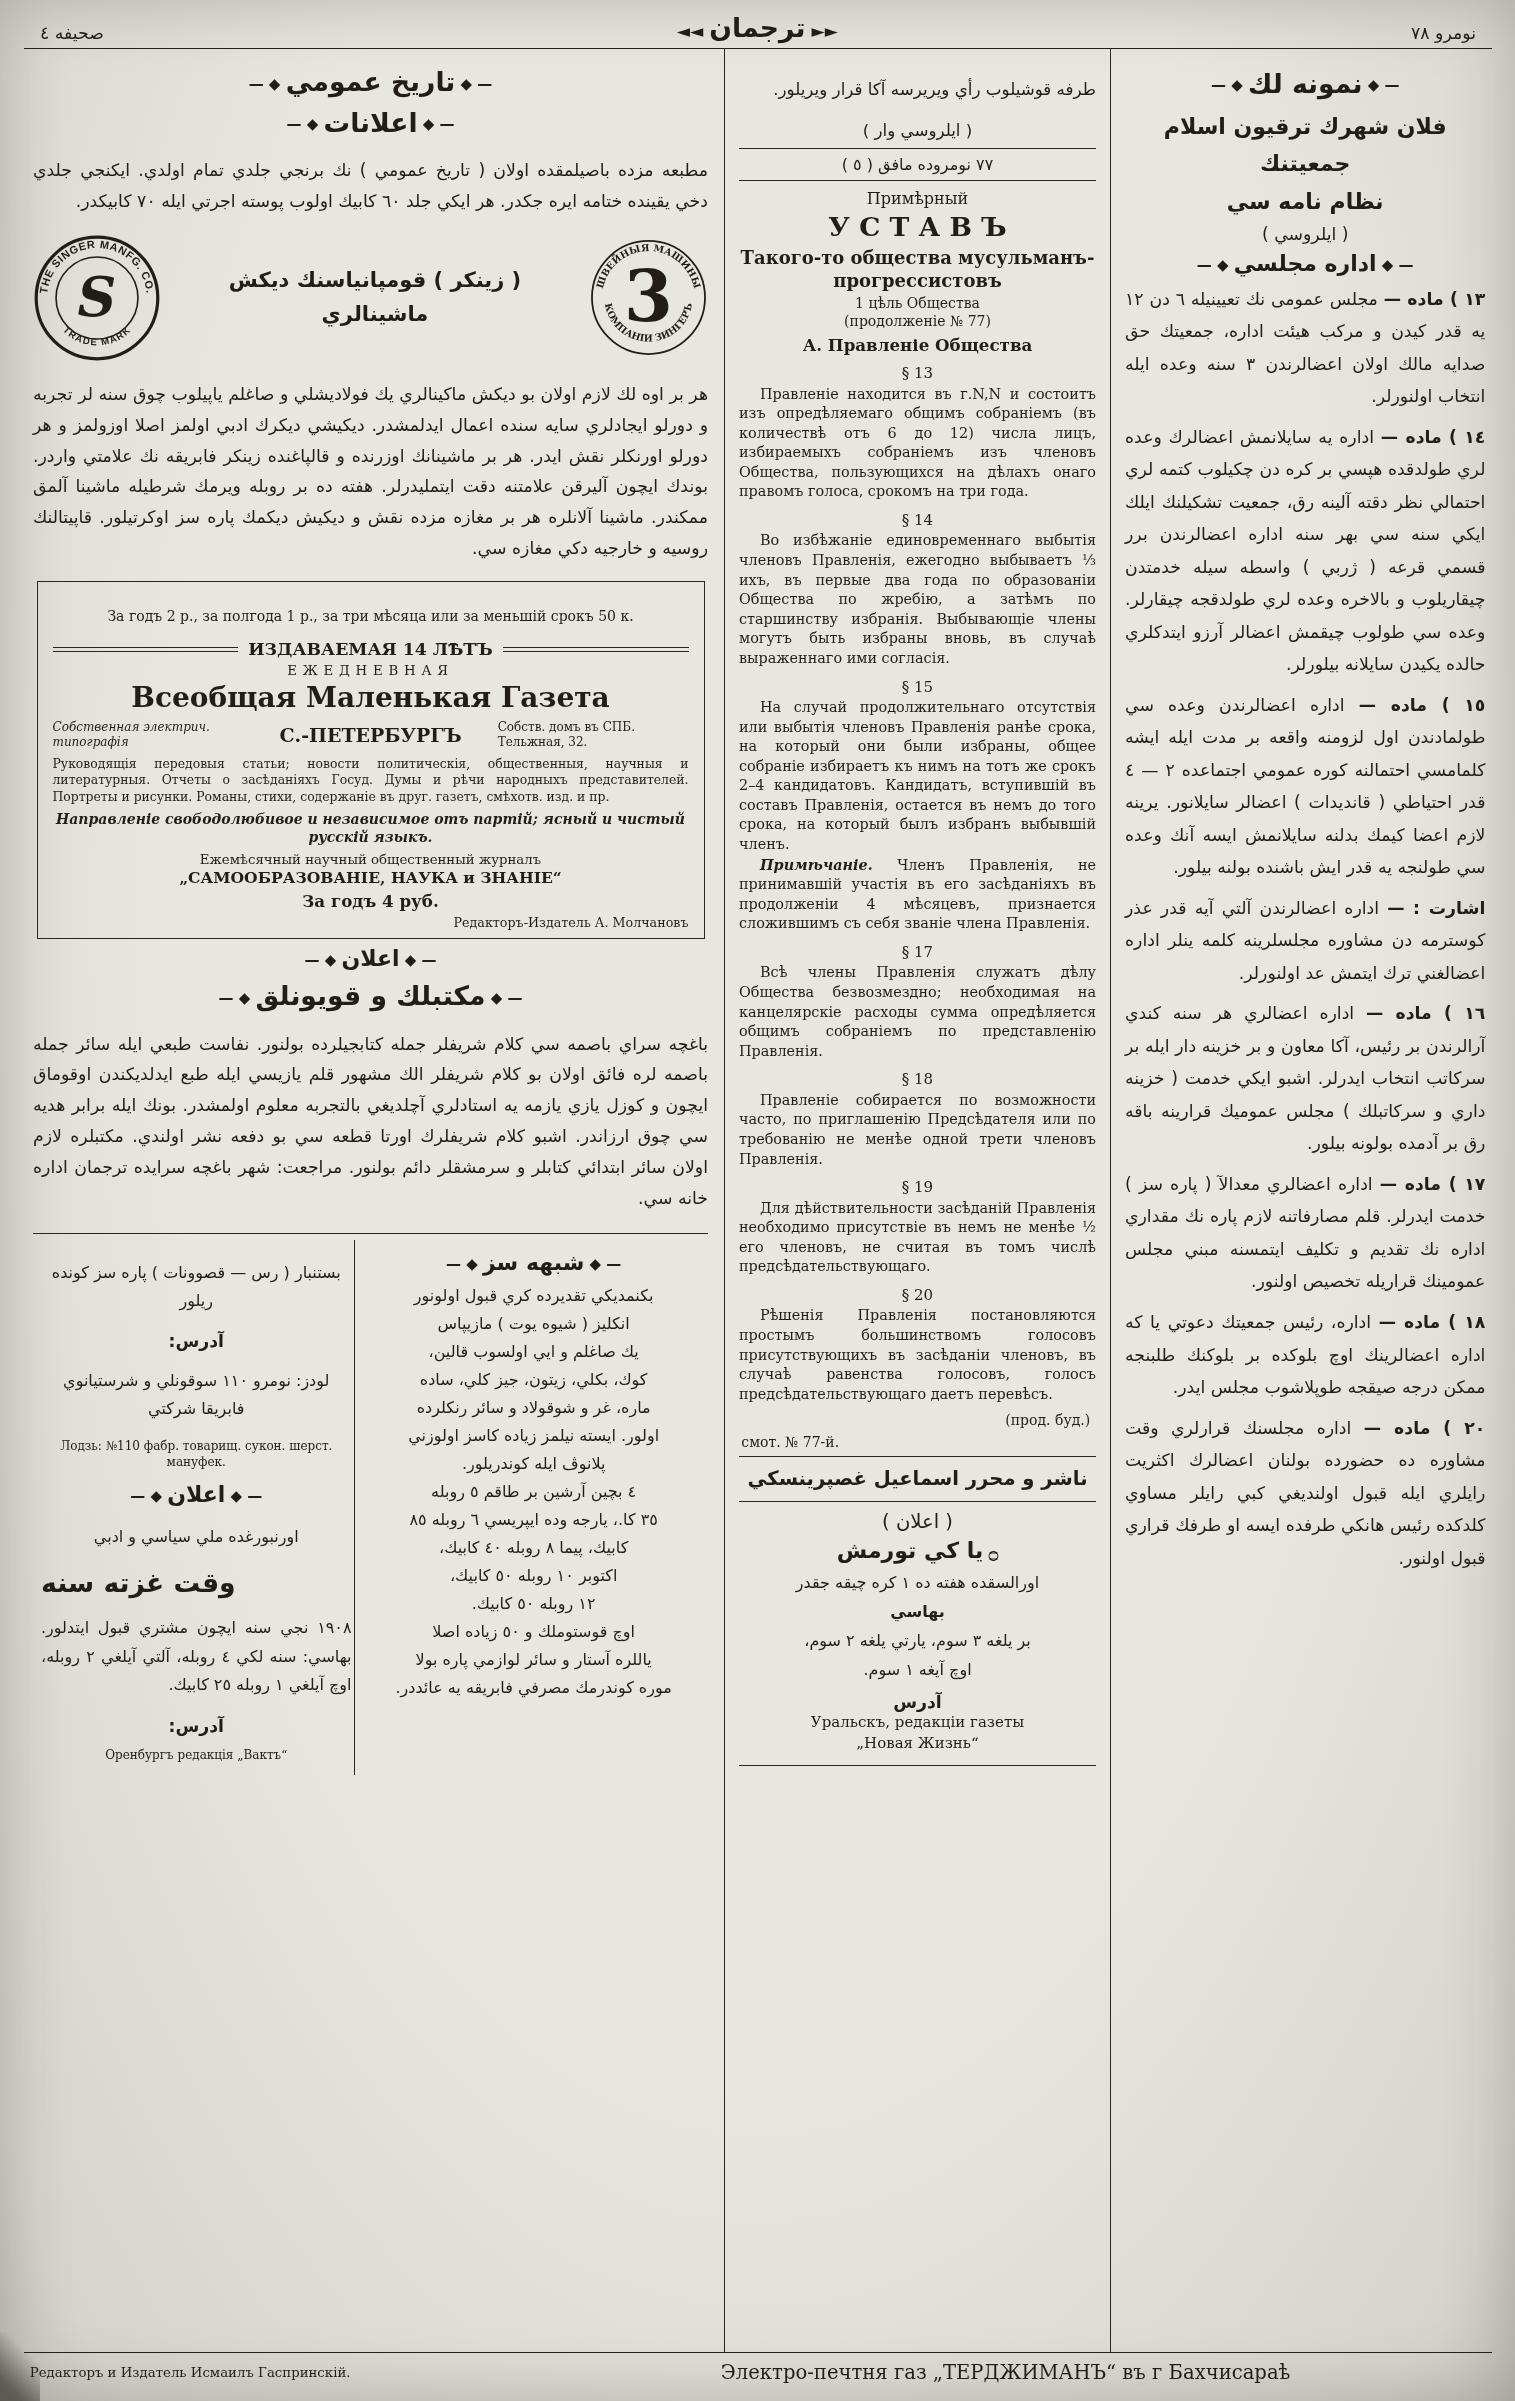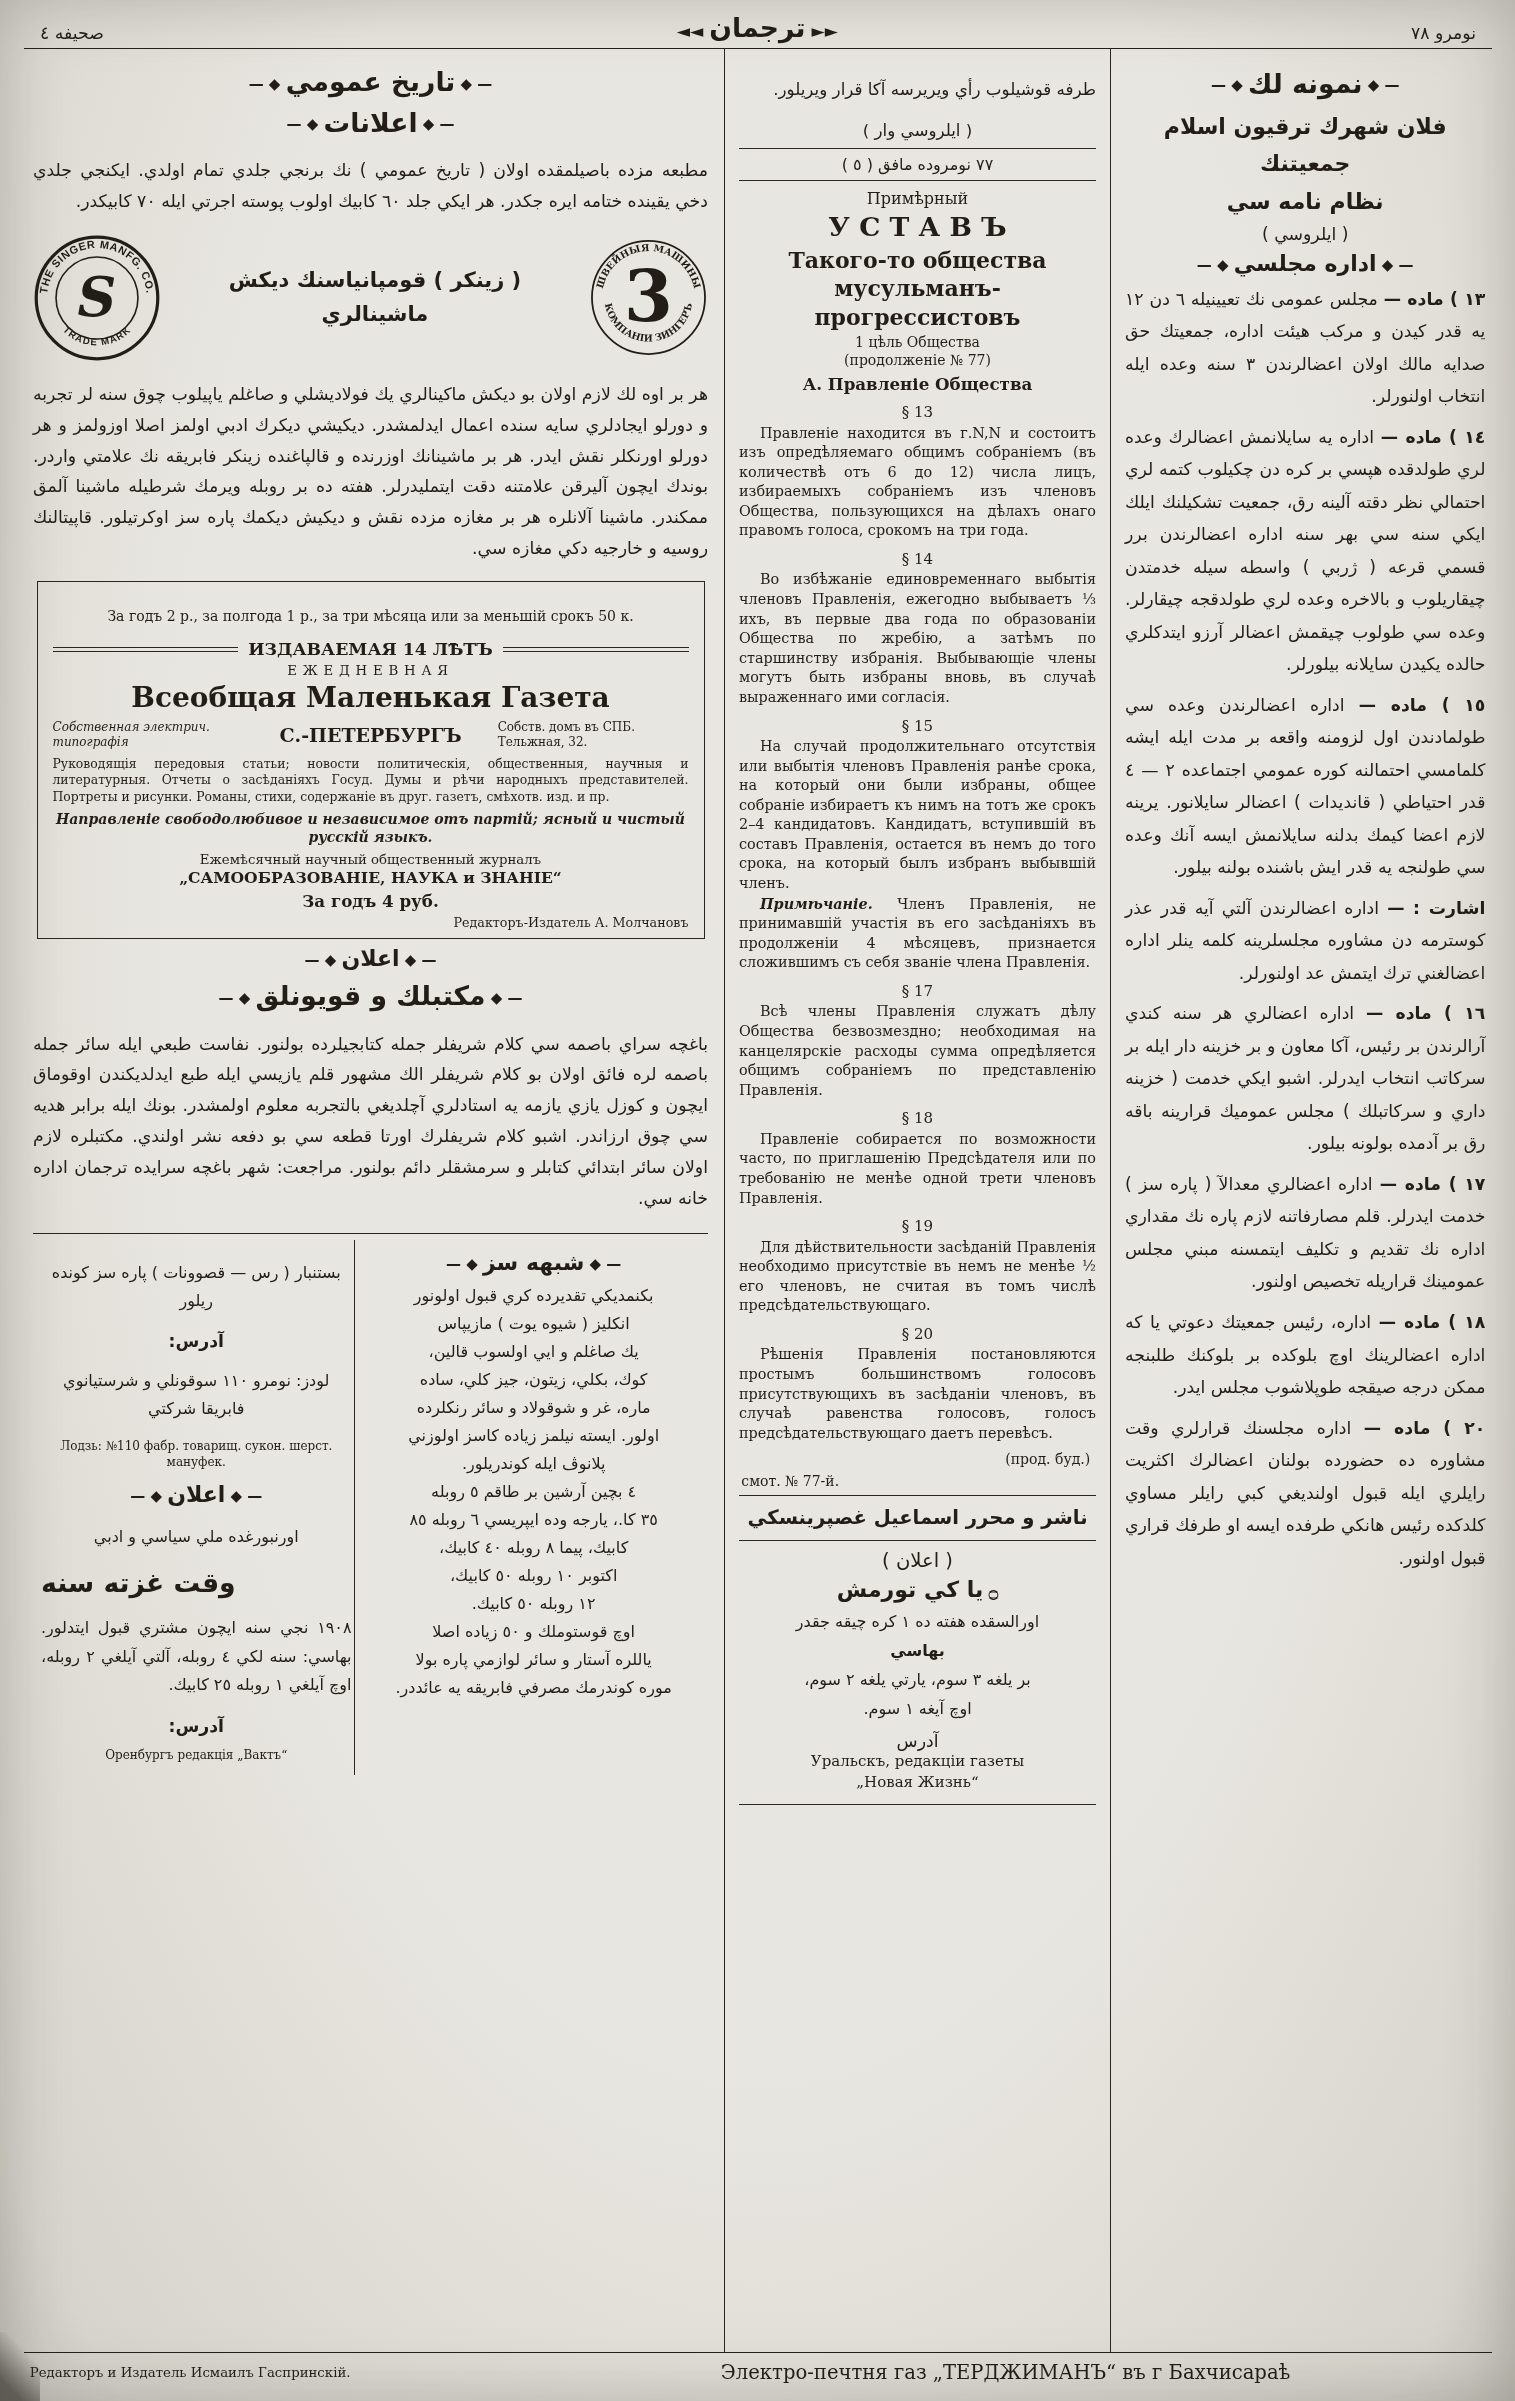--- a/index.html
+++ b/index.html
@@ -64,34 +64,34 @@
   .bs-line{font-size:16px;line-height:1.75;text-align:center;}
   .vakt-title{font-size:26.6px;font-weight:bold;margin:5.8px 0;text-align:left;}
   .addr-label{font-size:17.3px;font-weight:bold;text-align:center;margin-top:5.8px;}
   
   .m-top{font-size:16.7px;line-height:1.7;}
   .m-note{font-size:16.7px;margin:8px 0;}
   .m-issue{font-size:16px;margin:4.6px 0;}
   .mrule{border-top:1.2px solid #2a251e;margin:5.8px 0;}
   .m-kicker{font-size:16px;margin-top:8px;}
   .m-ustav{font-size:26.6px;font-weight:bold;margin:3.5px 0;}
-  .m-sub{font-size:22px;font-weight:bold;line-height:1.3;margin:2.3px 0;}
+  .m-sub{font-size:18px;font-weight:bold;line-height:1.3;margin:2.3px 0;}
   .m-small{font-size:14px;margin:2.3px 0;}
   .m-sechead{font-size:16.7px;font-weight:bold;margin:5.8px 0 9.2px 0;}
   .sec-num{font-size:15px;margin:9.2px 0 2.3px 0;}
   .sec-text{font-size:14.4px;line-height:1.36;text-indent:21px;margin:0;}
   .m-cont{font-size:14px;text-align:right;margin:8px 5.8px 2.3px 0;}
   .m-see{font-size:14px;margin:5.8px 0 3.5px 2.3px;}
   .m-pub{font-size:19.6px;font-weight:bold;text-align:center;margin:10.4px 0;}
   .m-ann{border-top:1.2px solid #2a251e;border-bottom:1.2px solid #2a251e;padding:8px 0 10.4px 0;margin-top:3.5px;}
   .m-ann-h{font-size:19.6px;text-align:center;margin-bottom:4.6px;}
   .m-ann-t{font-size:22px;font-weight:bold;text-align:center;margin:5.8px 0;}
   .m-ann-t::before{content:"۝ ";font-size:16px;}
   .m-ann-line{font-size:16px;line-height:1.8;text-align:center;}
-  .m-addr{font-size:17.3px;font-weight:normal;text-align:center;margin-top:8px;}
+  .m-addr{font-size:17.3px;font-weight:bold;text-align:center;margin-top:8px;}
   .m-ru-addr{font-size:15px;text-align:center;line-height:1.4;}
   
   .r-title{font-size:22px;font-weight:bold;text-align:center;line-height:1.7;}
   .r-sub{font-size:17.3px;text-align:center;margin:3.5px 0;}
   .r-art{font-size:17.3px;line-height:1.88;text-align:justify;margin:0 0 8px 0;}
   .r-art .lbl{font-weight:bold;}
   
   .pfooter{border-top:1.7px solid #241f19;margin:0 24px;display:flex;align-items:center;padding:8px 5.8px 17.3px 5.8px;}
   .pf-ed{font-size:13.3px;width:34%;}
   .pf-print{flex:1;text-align:center;font-size:19.6px;}

